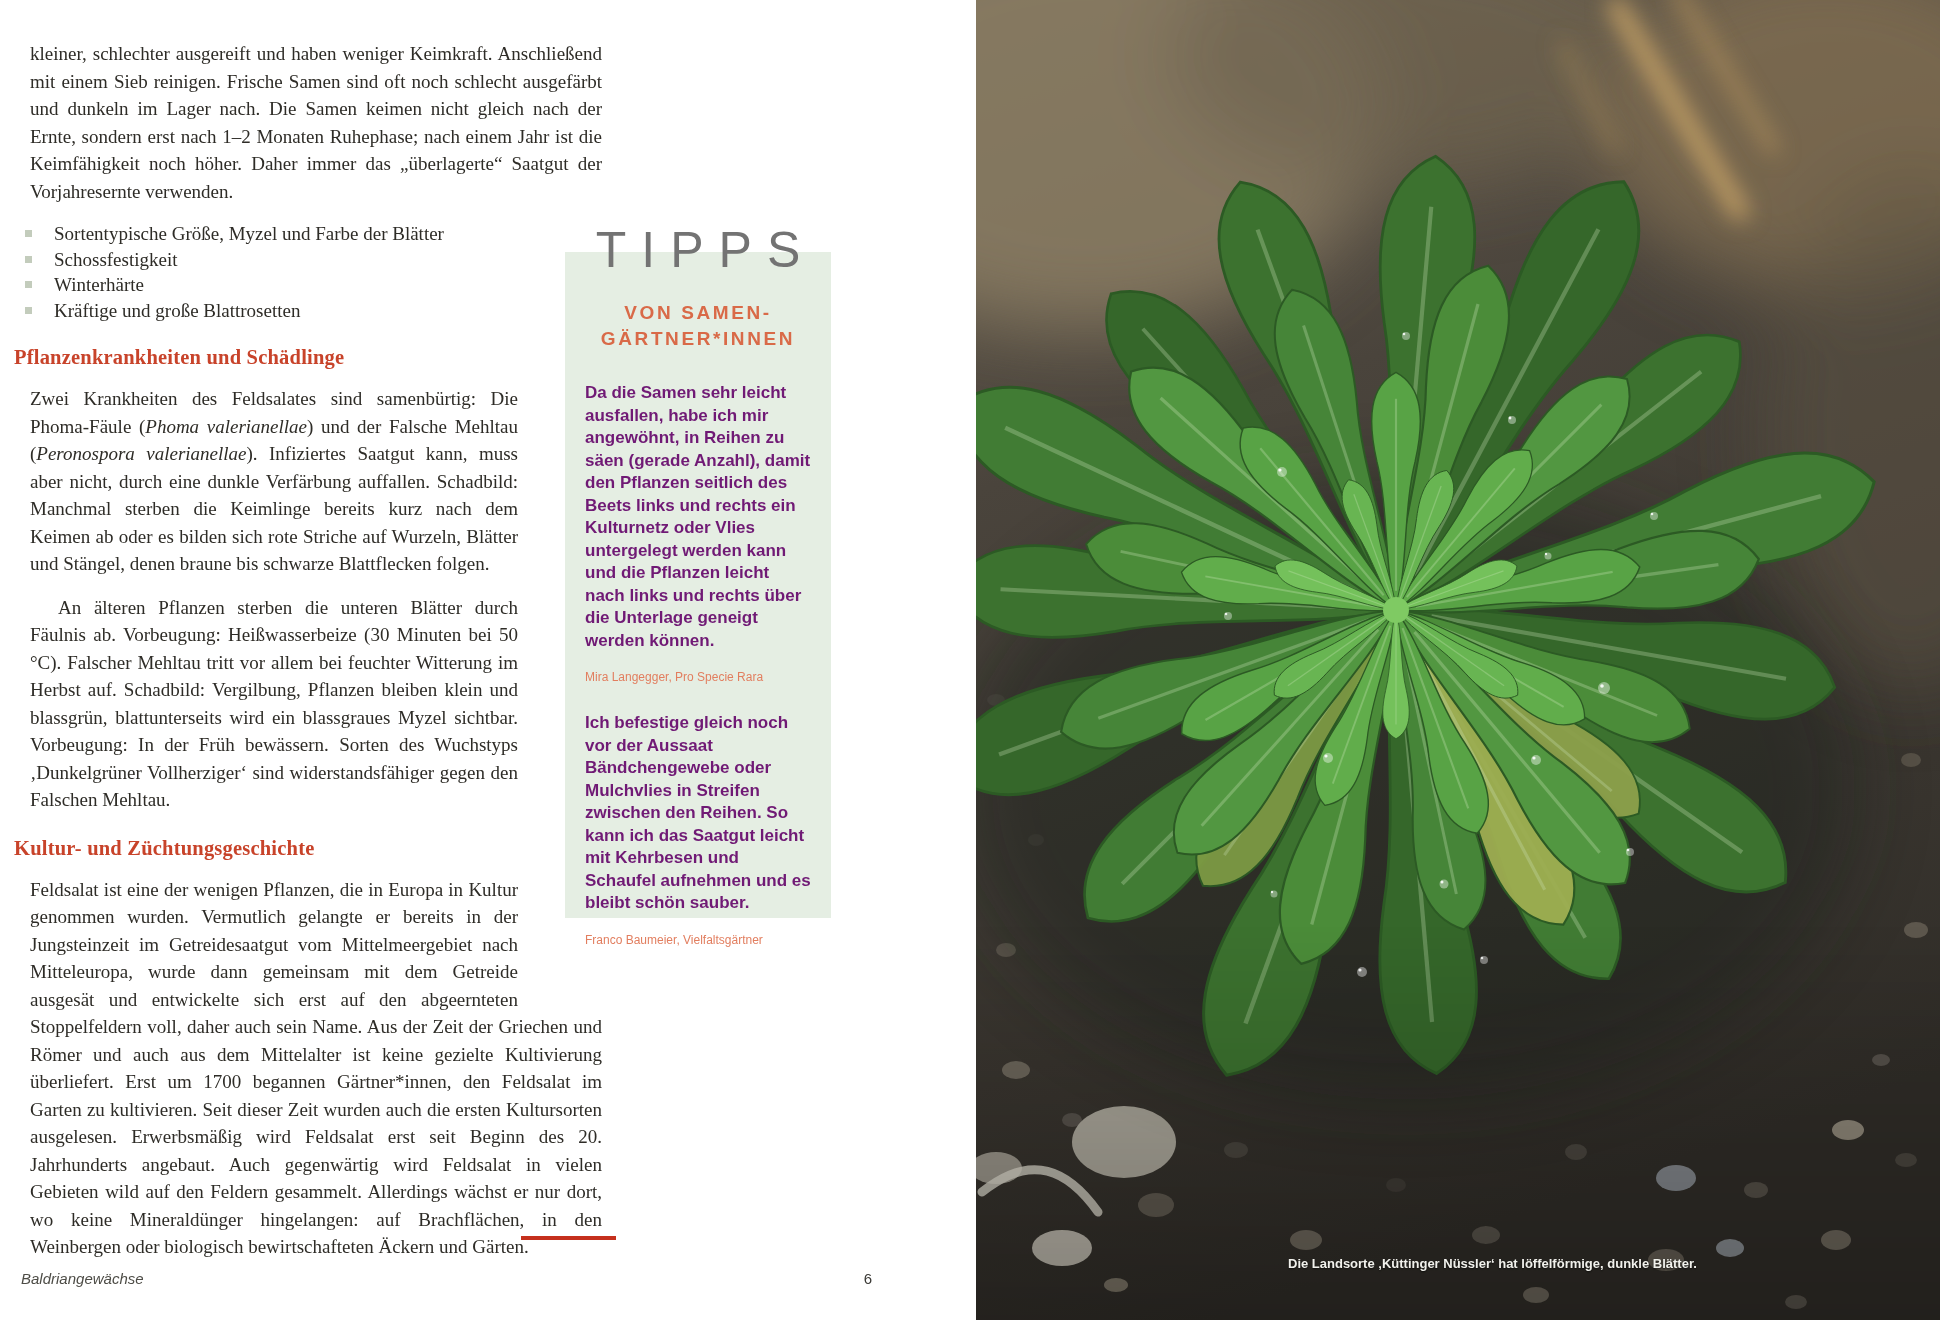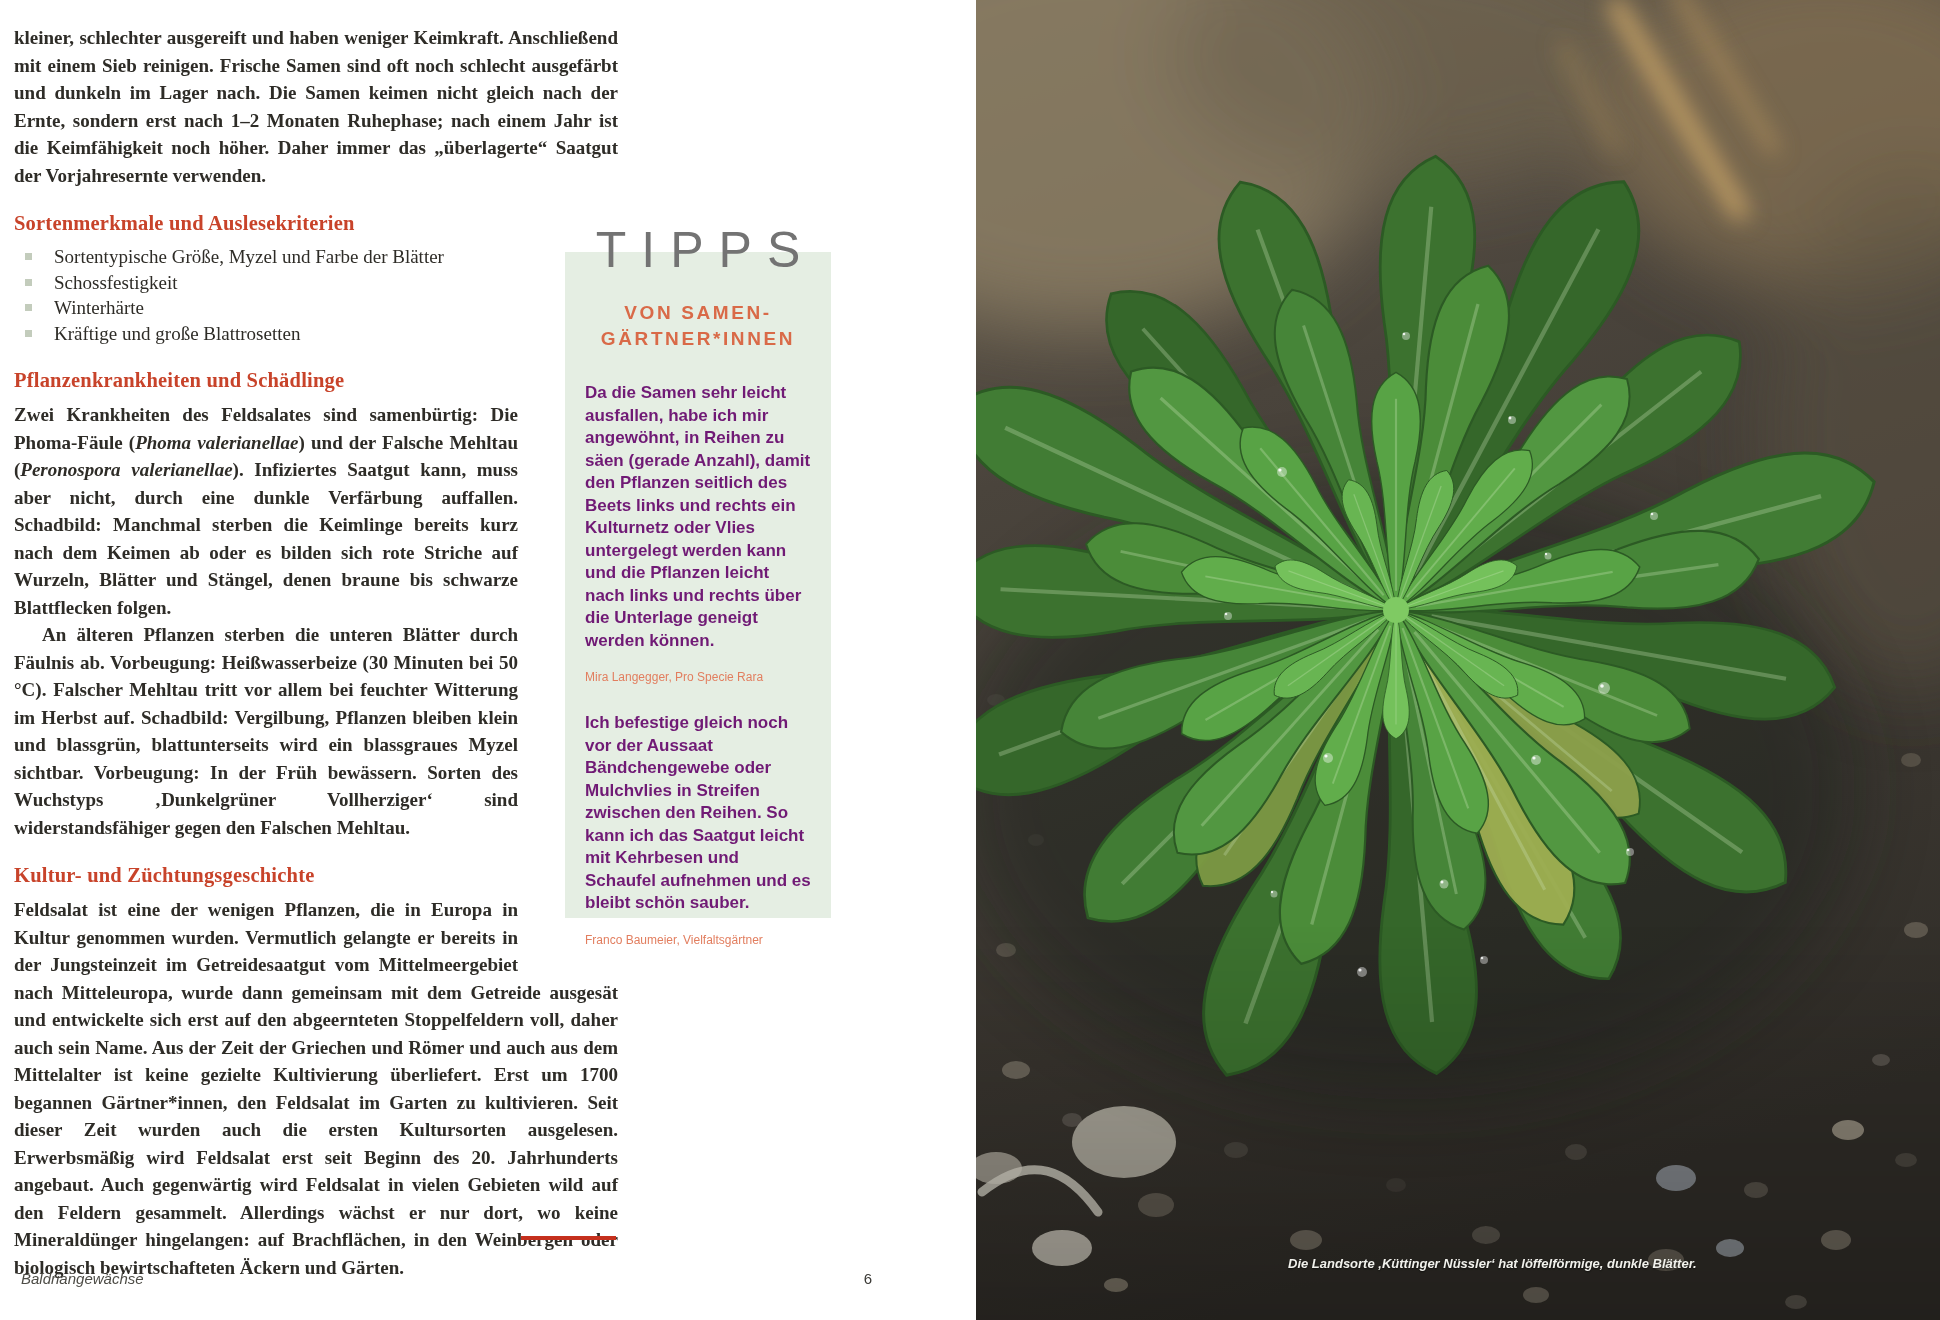--- a/index.html
+++ b/index.html
@@ -2,21 +2,21 @@
 <html><head>
 <meta charset="utf-8">
 <style>
   html,body{margin:0;padding:0;background:#ffffff;}
   .page{position:relative;width:1940px;height:1320px;background:#ffffff;overflow:hidden;
         font-family:"Liberation Serif",serif;}
 
   
   .article{position:absolute;left:14px;top:24px;width:604px;color:#2e2c27;
            font-size:19px;line-height:27.5px;text-align:justify;}
-  .article p{margin:0;font-weight:bold;}
+  .article p{margin:16px;}
   .box-spacer{float:right;width:100px;height:778px;}
   h2.sec{font-size:20.5px;line-height:24px;color:#c8432a;margin:22px 0 9px;
          font-weight:700;text-align:left;letter-spacing:.2px;}
   ul.criteria{list-style:none;margin:0 0 2px;padding:0;}
   ul.criteria li{position:relative;padding-left:40px;line-height:25.5px;text-align:left;}
   ul.criteria li::before{content:"";position:absolute;left:11px;top:9px;width:7px;height:7px;
          background:#c3ccbc;}
   .indent{text-indent:28px;}
   .it{font-style:italic;}
 
@@ -34,37 +34,36 @@
   .tip-text.second{margin-top:27px;}
 
   
   .red-rule{position:absolute;left:521px;top:1236px;width:95px;height:4px;background:#c5301d;}
   .footer-left{position:absolute;left:21px;top:1270px;font-family:"Liberation Sans",sans-serif;
             font-size:15px;color:#4d4c46;font-style:italic;}
   .footer-page{position:absolute;left:832px;top:1270px;width:40px;text-align:right;
             font-family:"Liberation Sans",sans-serif;font-size:15px;color:#3a3935;}
 
   
-  .photo{position:absolute;left:976px;top:0;width:964px;height:1320px;overflow:hidden;background:#3b3731;font-style:italic;}
+  .photo{position:absolute;left:976px;top:0;width:964px;height:1320px;overflow:hidden;background:#3b3731;}
   .photo svg{position:absolute;left:0;top:0;}
   .photo-caption{position:absolute;left:312px;top:1256px;white-space:nowrap;
             font-family:"Liberation Sans",sans-serif;font-size:13px;font-weight:700;
             color:#f1f1ec;text-shadow:0 1px 2px rgba(0,0,0,.65);}
 </style>
 </head>
 <body>
 
 <div class="page">
 
   <div class="article">
     <p>kleiner, schlechter ausgereift und haben weniger Keimkraft. Anschließend mit einem Sieb reinigen. Frische Samen sind oft noch schlecht ausgefärbt und dunkeln im Lager nach. Die Samen keimen nicht gleich nach der Ernte, sondern erst nach 1–2 Monaten Ruhephase; nach einem Jahr ist die Keimfähigkeit noch höher. Daher immer das „überlagerte“ Saatgut der Vorjahresernte verwenden.</p>
 
     <div class="box-spacer"></div>
 
-    <h2 class="sec">Sortenmerkmale und Auslesekriterien</h2>
     <ul class="criteria">
       <li>Sortentypische Größe, Myzel und Farbe der Blätter</li>
       <li>Schossfestigkeit</li>
       <li>Winterhärte</li>
       <li>Kräftige und große Blattrosetten</li>
     </ul>
 
     <h2 class="sec">Pflanzenkrankheiten und Schädlinge</h2>
     <p><span>Zwei Krankheiten des Feldsalates sind samenbürtig: Die Phoma-Fäule (</span><span class="it">Phoma valerianellae</span><span>) und der Falsche Mehltau (</span><span class="it">Peronospora valerianellae</span><span>). Infiziertes Saatgut kann, muss aber nicht, durch eine dunkle Verfärbung auffallen. Schadbild: Manchmal sterben die Keimlinge bereits kurz nach dem Keimen ab oder es bilden sich rote Striche auf Wurzeln, Blätter und Stängel, denen braune bis schwarze Blattflecken folgen.</span></p>
     <p class="indent">An älteren Pflanzen sterben die unteren Blätter durch Fäulnis ab. Vorbeugung: Heißwasserbeize (30 Minuten bei 50 °C). Falscher Mehltau tritt vor allem bei feuchter Witterung im Herbst auf. Schadbild: Vergilbung, Pflanzen bleiben klein und blassgrün, blattunterseits wird ein blassgraues Myzel sichtbar. Vorbeugung: In der Früh bewässern. Sorten des Wuchstyps ‚Dunkelgrüner Vollherziger‘ sind widerstandsfähiger gegen den Falschen Mehltau.</p>

